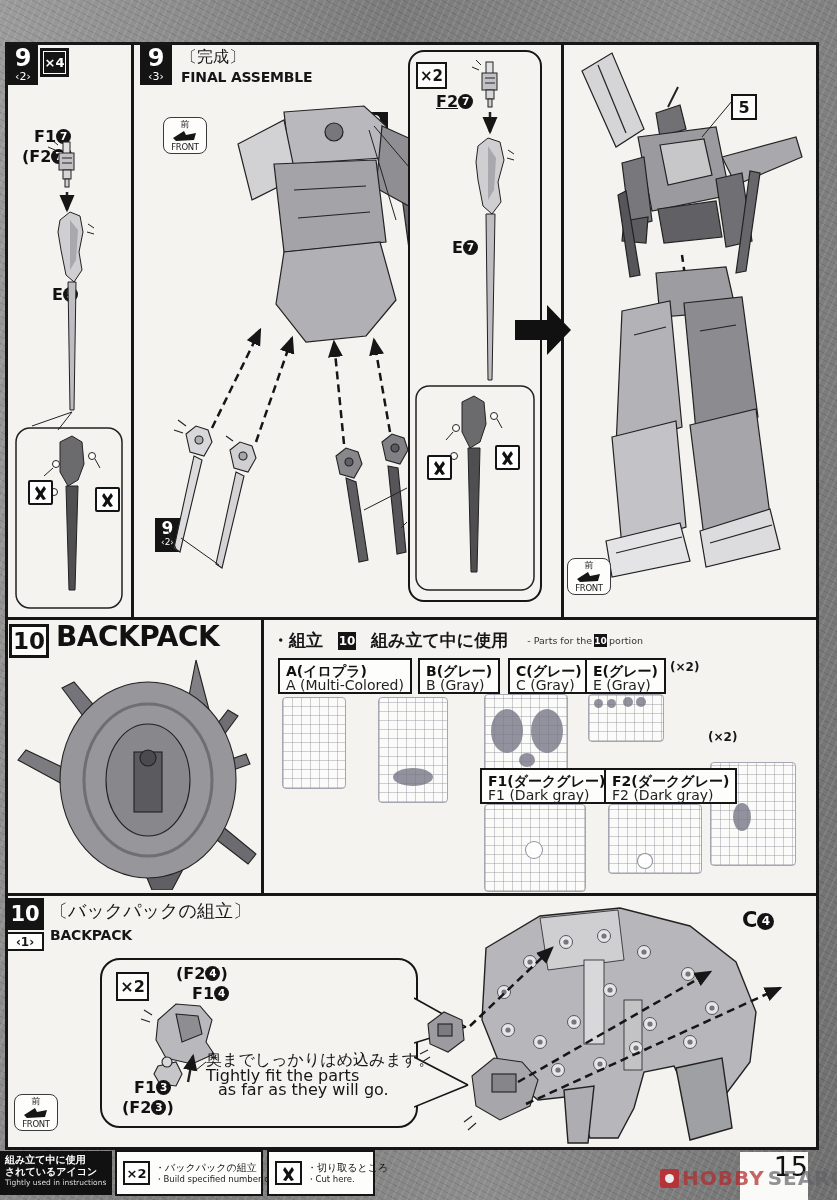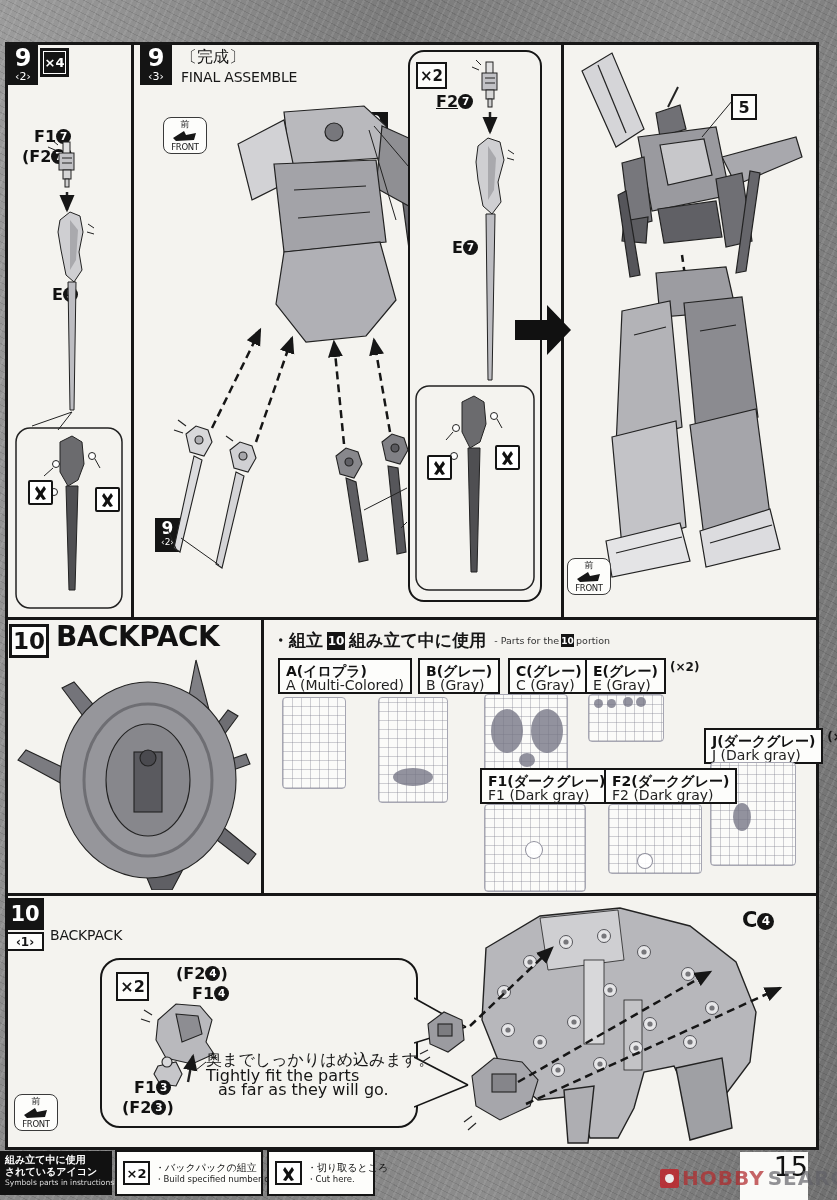--- a/index.html
+++ b/index.html
@@ -25,22 +25,22 @@
   .wbadge{background:#fdfdfb;border:2.5px solid #141414;font-weight:bold;display:flex;align-items:center;justify-content:center;color:#141414;}
   .b10{border:3px solid #141414;background:#fdfdfb;font-weight:bold;display:flex;align-items:center;justify-content:center;color:#141414;}
   .plabel{font-weight:bold;color:#111;white-space:nowrap;}
   .cnum{display:inline-block;width:15px;height:15px;border-radius:50%;background:#141414;color:#fff;font-size:10.5px;font-weight:bold;text-align:center;line-height:15px;vertical-align:2px;}
   .front{width:44px;border:1.5px solid #3a3a3a;border-radius:8px;background:#fdfdfb;display:flex;flex-direction:column;align-items:center;padding:2px 0 1px;gap:1px;}
   .front .jp{font-size:9px;line-height:9px;color:#222;}
   .front .en{font-size:8.5px;line-height:9px;letter-spacing:-.3px;color:#222;}
   .nip{width:25px;height:25px;background:#fff;border:2px solid #141414;border-radius:2px;display:flex;align-items:center;justify-content:center;}
   
   .h-jp{font-size:16px;color:#161616;}
-  .h-en{font-weight:normal;font-size:14px;color:#161616;letter-spacing:-.2px;text-align:right;}
-  .parts-head{display:flex;align-items:center;gap:4px;color:#161616;text-align:right;}
+  .h-en{font-weight:bold;font-size:14px;color:#161616;letter-spacing:-.2px;text-align:right;}
+  .parts-head{display:flex;align-items:center;gap:15px;color:#161616;text-align:right;}
   .ph-jp{font-size:17px;font-weight:600;}
   .ph-b{width:18px;height:18px;background:#141414;color:#fff;font-size:12px;font-weight:bold;display:inline-flex;align-items:center;justify-content:center;}
   .ph-en{font-size:9.5px;color:#333;margin-left:4px;}
   .ph-b2{width:13px;height:13px;background:#141414;color:#fff;font-size:9px;font-weight:bold;display:inline-flex;align-items:center;justify-content:center;margin:0 2px;}
   
   .runner-label{display:inline-block;border:2px solid #141414;background:#fdfdfb;padding:1px 6px 2px;}
   .rl-jp{font-size:14px;font-weight:600;line-height:16px;color:#111;white-space:nowrap;}
   .rl-en{font-size:14px;line-height:10px;color:#222;white-space:nowrap;}
   .runner-qty{font-size:12px;font-weight:bold;color:#161616;margin-left:4px;vertical-align:top;display:inline-block;padding-top:2px;}
   .sprue{position:absolute;border:1.5px solid #a6a6b2;border-radius:4px;background-color:#fbfbf9;
@@ -379,21 +379,21 @@
     <span class="runner-label"><span class="rl-jp">E(グレー)</span><span class="rl-en" style="display:block;">E (Gray)</span></span><span class="runner-qty">(×2)</span>
   </div>
   <div class="sprue abs" style="left:588px;top:694px;width:76px;height:48px;">
     <span class="blob" style="left:5px;top:4px;width:9px;height:9px;"></span>
     <span class="blob" style="left:18px;top:4px;width:9px;height:9px;"></span>
     <span class="blob" style="left:34px;top:2px;width:10px;height:10px;"></span>
     <span class="blob" style="left:47px;top:2px;width:10px;height:10px;"></span>
   </div>
 
   <div class="abs" style="left:704px;top:728px;white-space:nowrap;">
-    <span class="runner-label"><span class="rl-jp">J(ダークグレー)</span><span class="rl-en" style="display:block;">J (Dark gray)</span></span><span class="runner-qty">(×2)</span>
+    <span class="runner-qty">(×2)</span>
   </div>
   <div class="sprue abs" style="left:710px;top:762px;width:86px;height:104px;">
     <span class="blob" style="left:22px;top:40px;width:18px;height:28px;"></span>
   </div>
 
   <div class="abs" style="left:480px;top:768px;">
     <span class="runner-label"><span class="rl-jp">F1(ダークグレー)</span><span class="rl-en" style="display:block;">F1 (Dark gray)</span></span>
   </div>
   <div class="sprue abs" style="left:484px;top:804px;width:102px;height:88px;">
     <span class="blob" style="left:40px;top:36px;width:18px;height:18px;background:rgba(255,255,255,.9);border:1.5px solid rgba(116,116,132,.8);"></span>
@@ -405,20 +405,21 @@
   <div class="sprue abs" style="left:608px;top:804px;width:94px;height:70px;">
     <span class="blob" style="left:28px;top:48px;width:16px;height:16px;background:rgba(255,255,255,.9);border:1.5px solid rgba(116,116,132,.8);"></span>
   </div>
 
   <div class="abs b10" style="left:6px;top:898px;width:38px;height:32px;font-size:21px;background:#141414;color:#fff;border-color:#141414;">
       <span>10</span>
     </div>
   <div class="abs b10" style="left:6px;top:932px;width:38px;height:19px;font-size:12px;border-width:2px;">
       <span>‹1›</span>
     </div>
+  <div class="abs h-jp" style="left:50px;top:899px;font-size:18px;">〔バックパックの組立〕</div>
   <div class="abs h-en" style="left:50px;top:927px;">BACKPACK</div>
 
   <div class="abs bubble" style="left:100px;top:958px;width:318px;height:170px;"></div>
   <svg class="abs" style="left:414px;top:995px;" width="66" height="122" viewBox="0 0 66 122">
     <polygon points="0,3 52,32 0,48" fill="#f4f3ef"></polygon>
     <line x1="0" y1="3" x2="52" y2="32" stroke="#161616" stroke-width="1.6"></line>
     <line x1="0" y1="48" x2="52" y2="32" stroke="#161616" stroke-width="1.6"></line>
     <polygon points="0,62 54,90 0,112" fill="#f4f3ef"></polygon>
     <line x1="0" y1="62" x2="54" y2="90" stroke="#161616" stroke-width="1.6"></line>
     <line x1="0" y1="112" x2="54" y2="90" stroke="#161616" stroke-width="1.6"></line>
@@ -525,21 +526,21 @@
     <span class="jp">前</span>
     <svg width="26" height="12" viewBox="0 0 26 12">
         <polygon points="1,8 12,1 14,5 24,3 22,10 4,11" fill="#161616"></polygon>
       </svg>
     <span class="en">FRONT</span>
   </div>
 
   <div class="abs legend-black" style="left:0px;top:1151px;width:112px;height:44px;">
     <div class="j">組み立て中に使用</div>
     <div class="j">されているアイコン</div>
-    <div class="e">Symbols parts in instructions</div>
+    <div class="e">Tightly used in instructions</div>
   </div>
   <div class="abs legend-item" style="left:115px;top:1150px;width:148px;height:46px;">
     <span class="libox">×2</span>
     <span class="txt">
         <span class="j" style="display:block;">・バックパックの組立</span>
         <span class="e" style="display:block;">・Build specified number of parts.</span>
       </span>
   </div>
   <div class="abs legend-item" style="left:267px;top:1150px;width:108px;height:46px;">
     <span class="libox">

